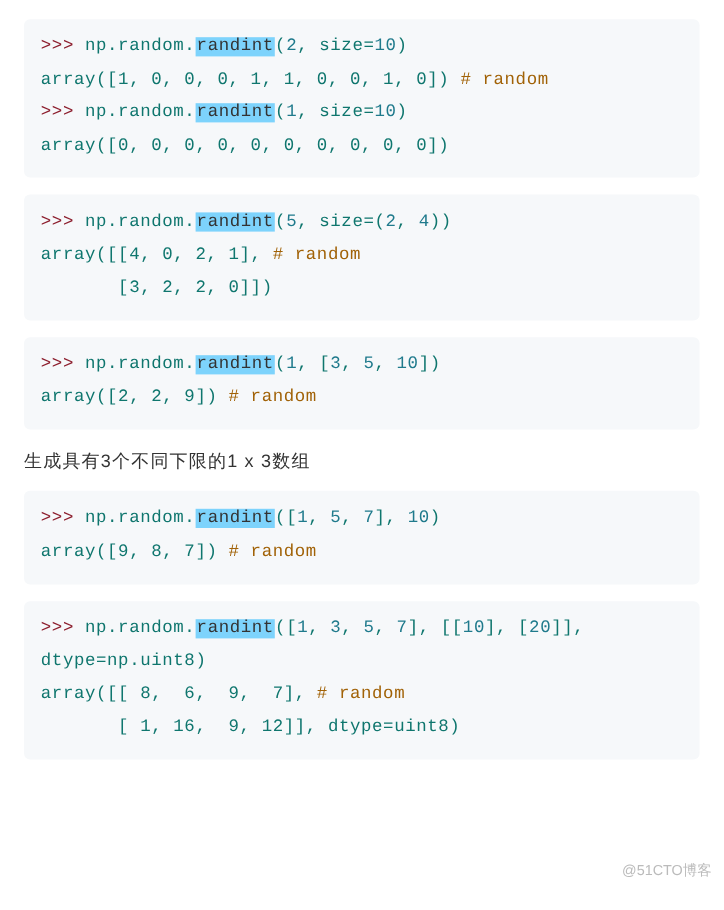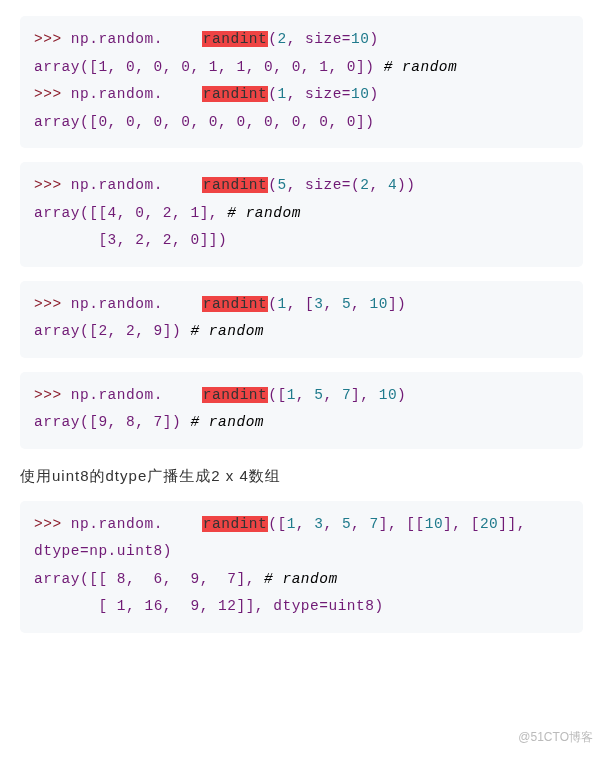--- a/index.html
+++ b/index.html
@@ -22,37 +22,37 @@
     padding: 10px 14px 12px 14px;
     font-family: "Courier New", Consolas, monospace;
     font-size: 14.5px;
     line-height: 1.9;
     color: #333;
     margin-bottom: 14px;
     white-space: pre-wrap;
     letter-spacing: 0.5px;
   }
   .prompt { color: #8d1f2e; font-weight: 400; }
-  .func { color: #701a75; }
-  .hl { background: #ef4444; padding: 0 1px; margin-left: 39px; }
+  .func { color: #0f766e; }
+  .hl { background: #7dd3fc; padding: 0 1px; }
   .num { color: #1f7a8c; }
-  .comment { color: #000000; font-style: italic; }
+  .comment { color: #a16207; }
   .watermark {
     position: fixed;
     right: 10px;
-    bottom: 12px;
+    bottom: 24px;
     font-size: 12px;
     color: #bbb;
     letter-spacing: 0;
   }
 </style>
 </head>
 <body>
 
 <div id="root">
     <div class="codeblock"><div><span class="prompt">&gt;&gt;&gt; </span><span class="func">np.random.</span><span class="hl">randint</span><span class="func">(</span><span class="num">2</span><span class="func">, size=</span><span class="num">10</span><span class="func">)</span></div><div><span class="func">array([1, 0, 0, 0, 1, 1, 0, 0, 1, 0]) </span><span class="comment"># random</span></div><div><span class="prompt">&gt;&gt;&gt; </span><span class="func">np.random.</span><span class="hl">randint</span><span class="func">(</span><span class="num">1</span><span class="func">, size=</span><span class="num">10</span><span class="func">)</span></div><div><span class="func">array([0, 0, 0, 0, 0, 0, 0, 0, 0, 0])</span></div></div>
     <div class="codeblock"><div><span class="prompt">&gt;&gt;&gt; </span><span class="func">np.random.</span><span class="hl">randint</span><span class="func">(</span><span class="num">5</span><span class="func">, size=(</span><span class="num">2</span><span class="func">, </span><span class="num">4</span><span class="func">))</span></div><div><span class="func">array([[4, 0, 2, 1], </span><span class="comment"># random</span></div><div><span class="func">       [3, 2, 2, 0]])</span></div></div>
     <div class="codeblock"><div><span class="prompt">&gt;&gt;&gt; </span><span class="func">np.random.</span><span class="hl">randint</span><span class="func">(</span><span class="num">1</span><span class="func">, [</span><span class="num">3</span><span class="func">, </span><span class="num">5</span><span class="func">, </span><span class="num">10</span><span class="func">])</span></div><div><span class="func">array([2, 2, 9]) </span><span class="comment"># random</span></div></div>
+    <div class="para">生成具有3个不同下限的1 x 3数组</div>
     <div class="codeblock"><div><span class="prompt">&gt;&gt;&gt; </span><span class="func">np.random.</span><span class="hl">randint</span><span class="func">([</span><span class="num">1</span><span class="func">, </span><span class="num">5</span><span class="func">, </span><span class="num">7</span><span class="func">], </span><span class="num">10</span><span class="func">)</span></div><div><span class="func">array([9, 8, 7]) </span><span class="comment"># random</span></div></div>
-    <div class="para">使用uint8的dtype广播生成2 x 4数组</div>
     <div class="codeblock"><div><span class="prompt">&gt;&gt;&gt; </span><span class="func">np.random.</span><span class="hl">randint</span><span class="func">([</span><span class="num">1</span><span class="func">, </span><span class="num">3</span><span class="func">, </span><span class="num">5</span><span class="func">, </span><span class="num">7</span><span class="func">], [[</span><span class="num">10</span><span class="func">], [</span><span class="num">20</span><span class="func">]], dtype=np.uint8)</span></div><div><span class="func">array([[ 8,  6,  9,  7], </span><span class="comment"># random</span></div><div><span class="func">       [ 1, 16,  9, 12]], dtype=uint8)</span></div></div>
   </div>
 <div class="watermark">@51CTO博客</div>
 
 </body></html>

